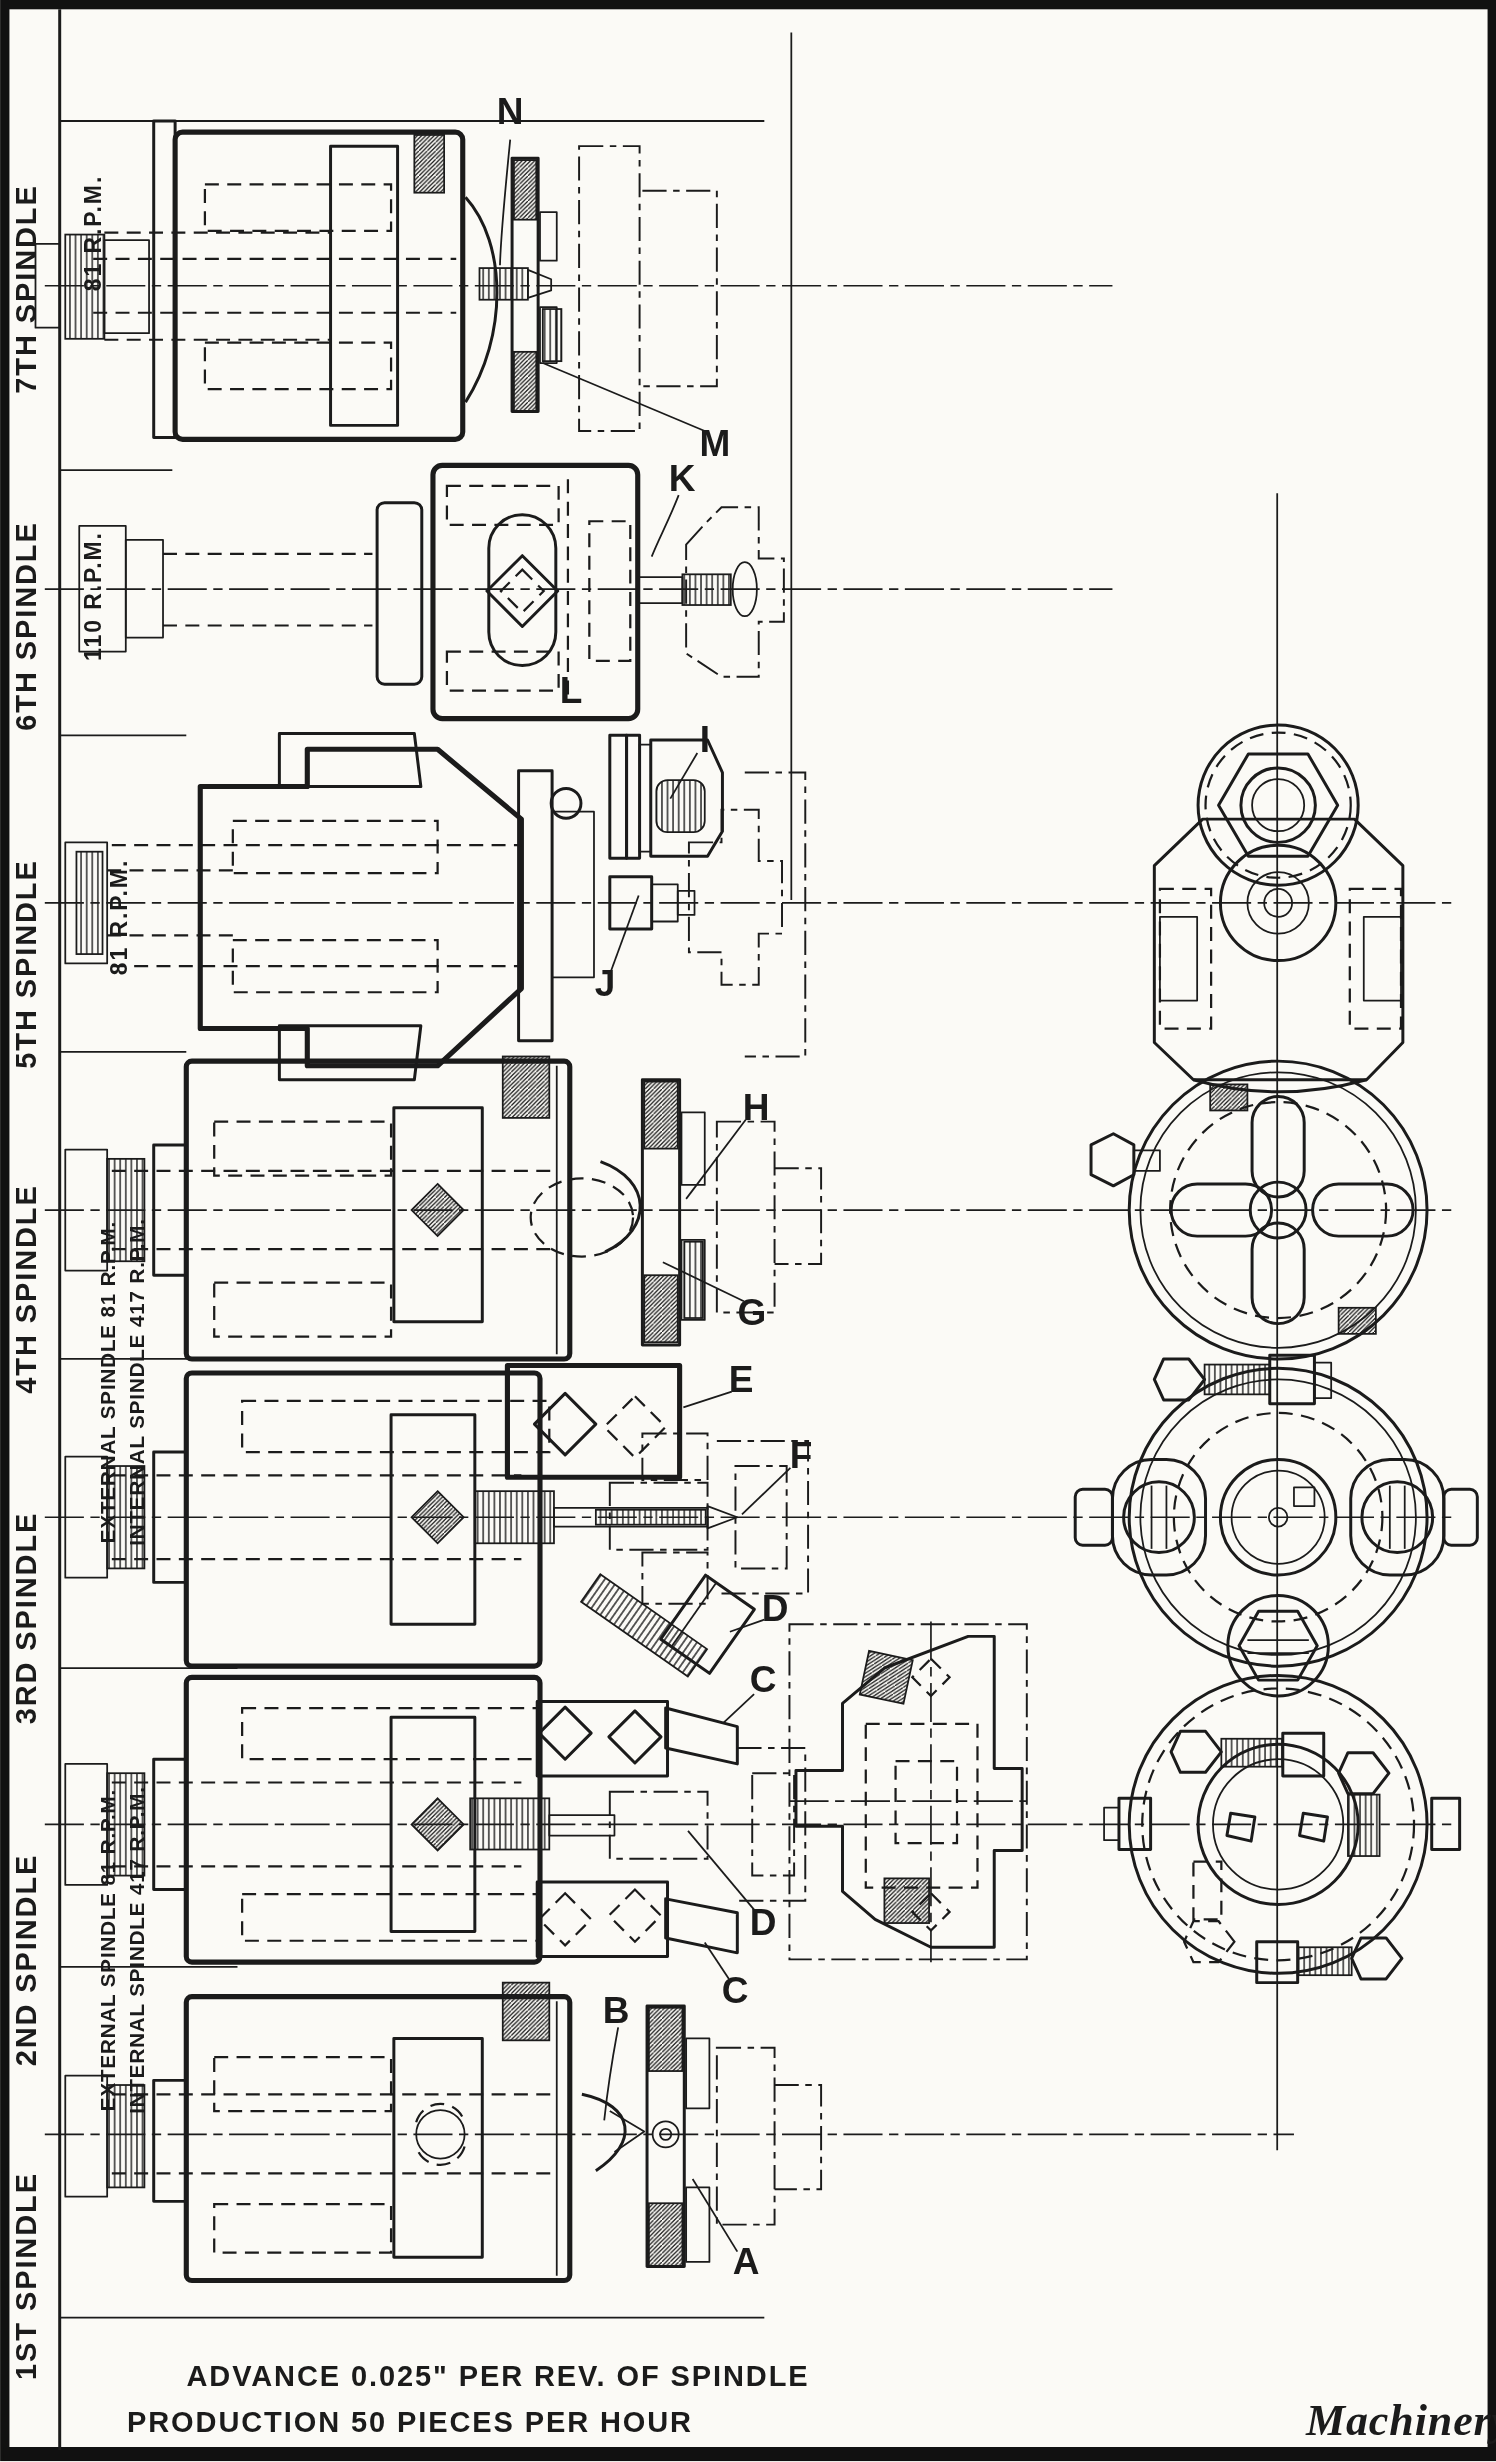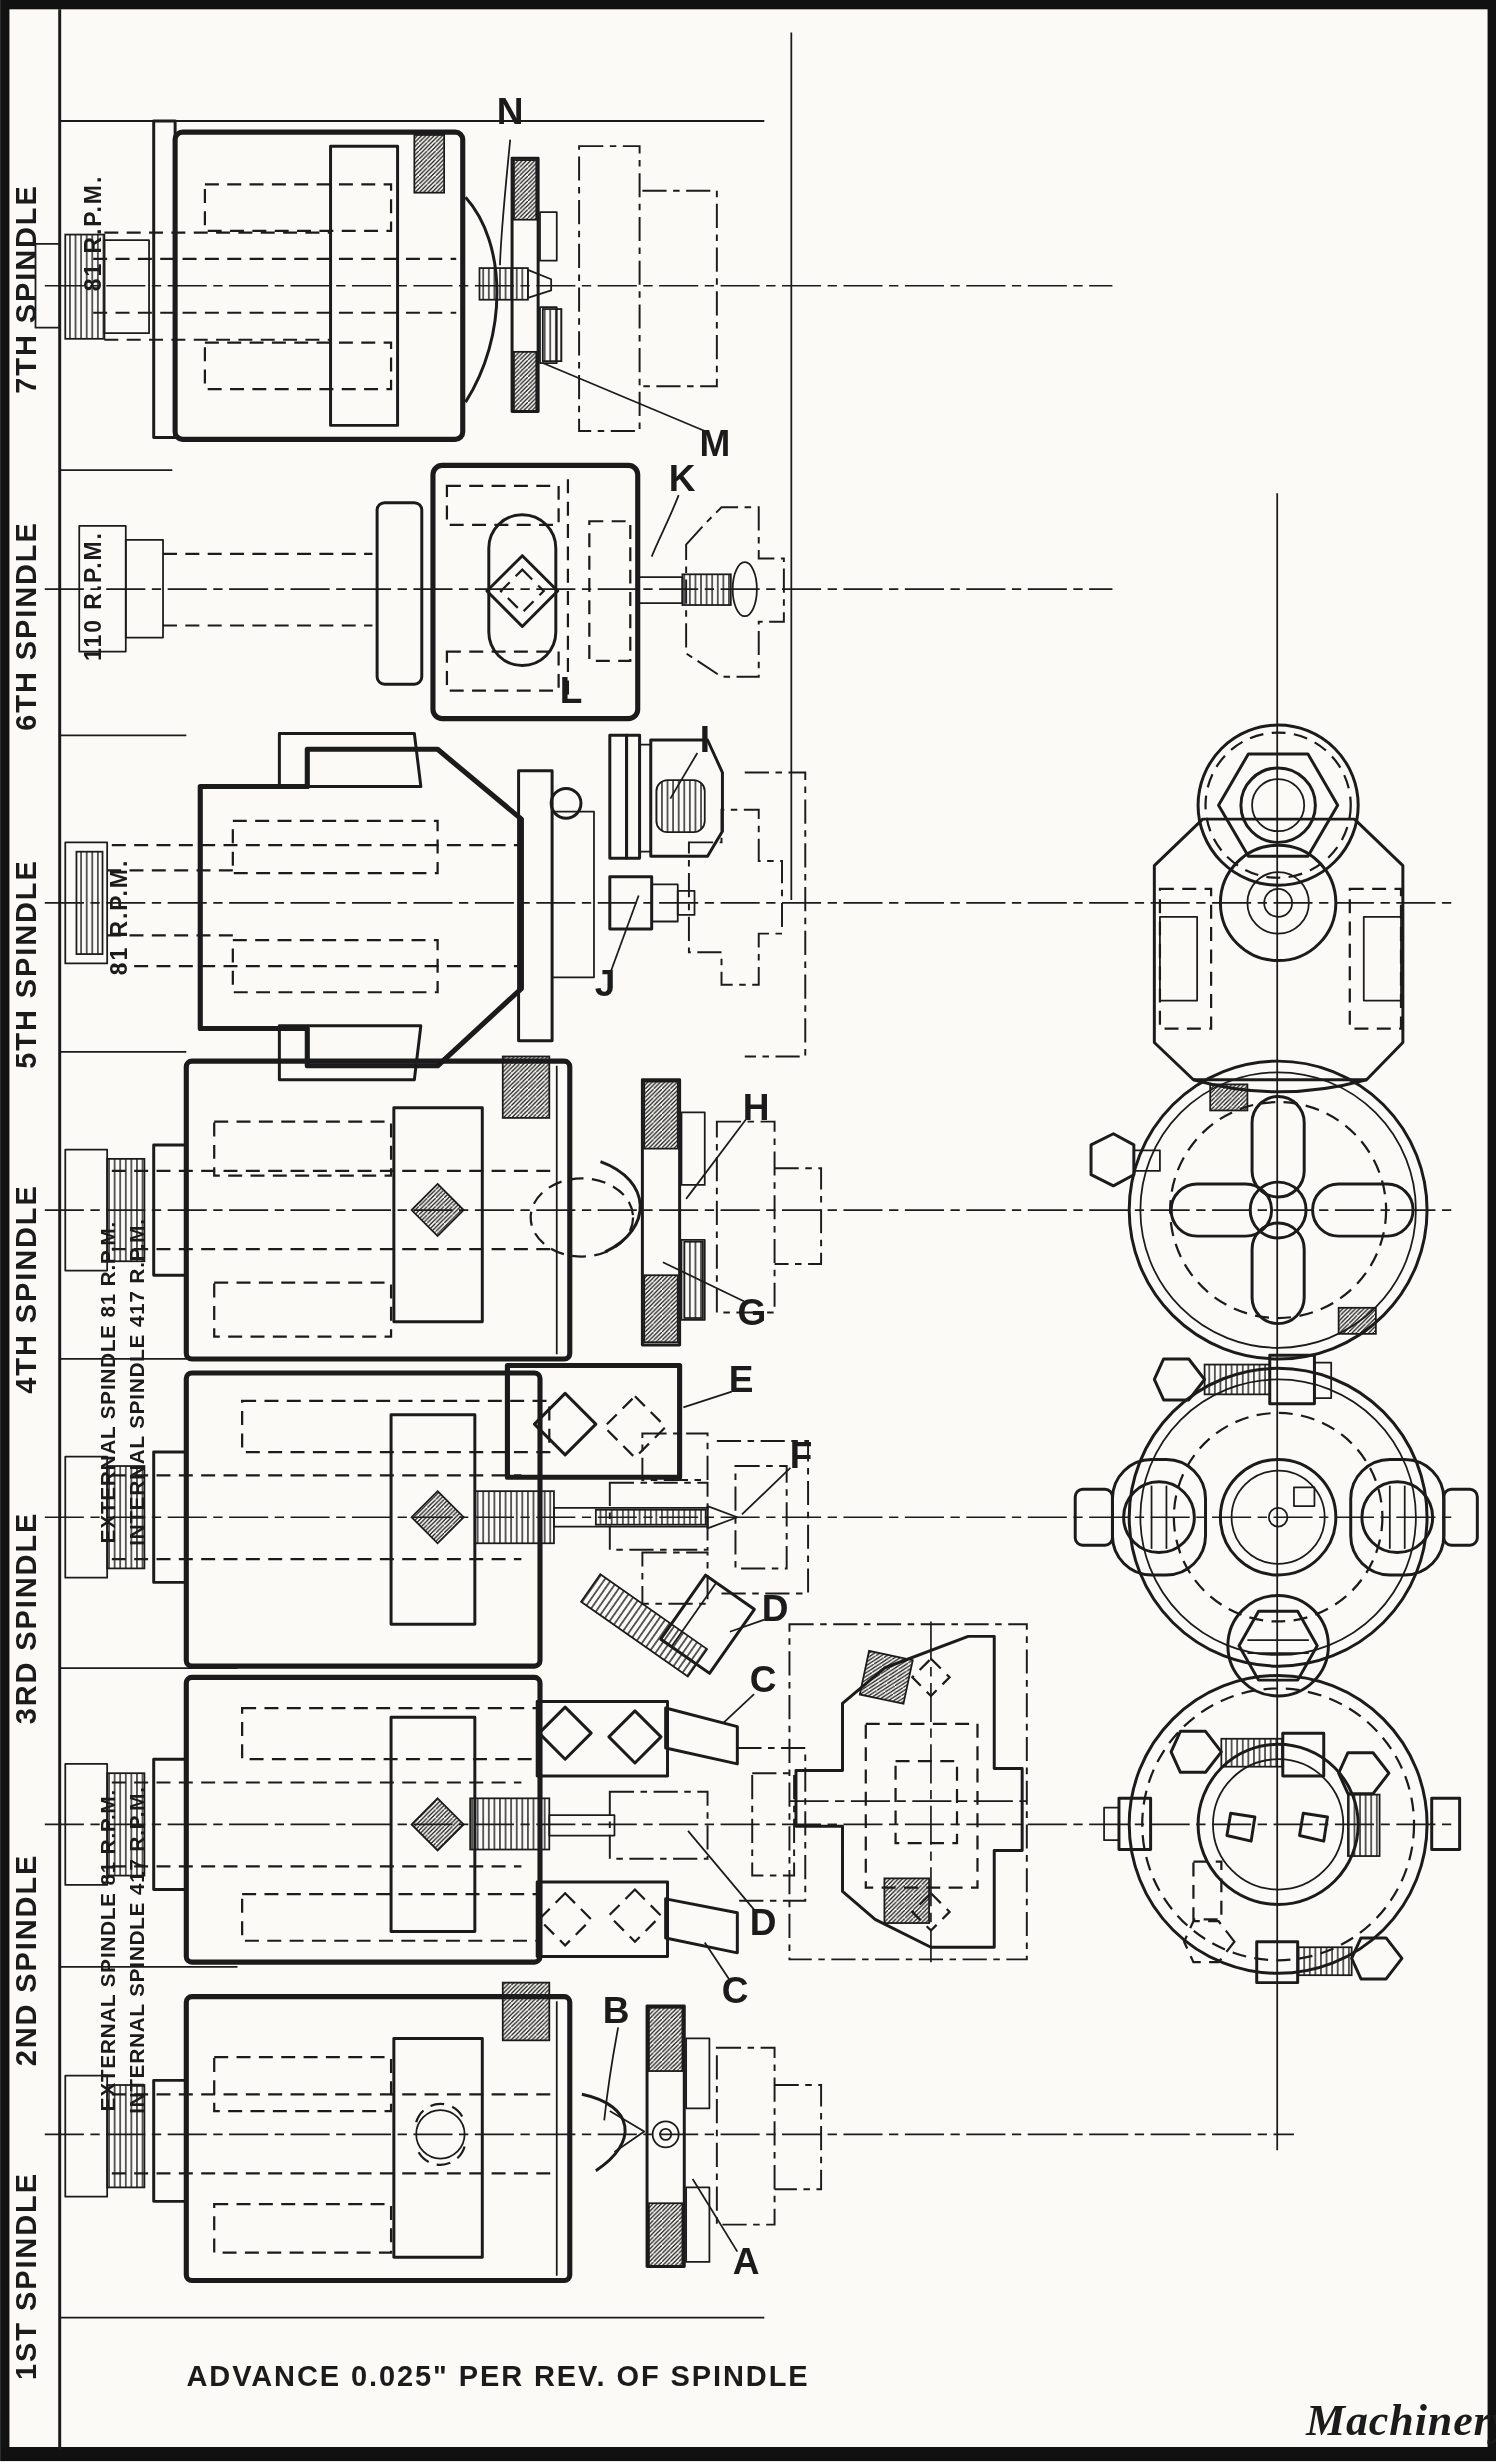--- a/index.html
+++ b/index.html
@@ -401,16 +401,17 @@
   <div class="txt callout" style="left:741px;top:1380px">E</div>
   <div class="txt callout" style="left:801px;top:1456px">F</div>
   <div class="txt callout" style="left:775px;top:1609px">D</div>
   <div class="txt callout" style="left:763px;top:1680px">C</div>
   <div class="txt callout" style="left:763px;top:1923px">D</div>
   <div class="txt callout" style="left:735px;top:1991px">C</div>
   <div class="txt callout" style="left:616px;top:2011px">B</div>
   <div class="txt callout" style="left:746px;top:2262px">A</div>
 
   <div class="txt caption" style="left:498px;top:2376px">ADVANCE 0.025" PER REV. OF SPINDLE</div>
+  <div class="txt caption" style="left:410px;top:2422px">PRODUCTION 50 PIECES PER HOUR</div>
   <div class="txt brand" style="left:1385px;top:2420px">Machinery</div>
 
 </div>
 
 
 </body></html>

